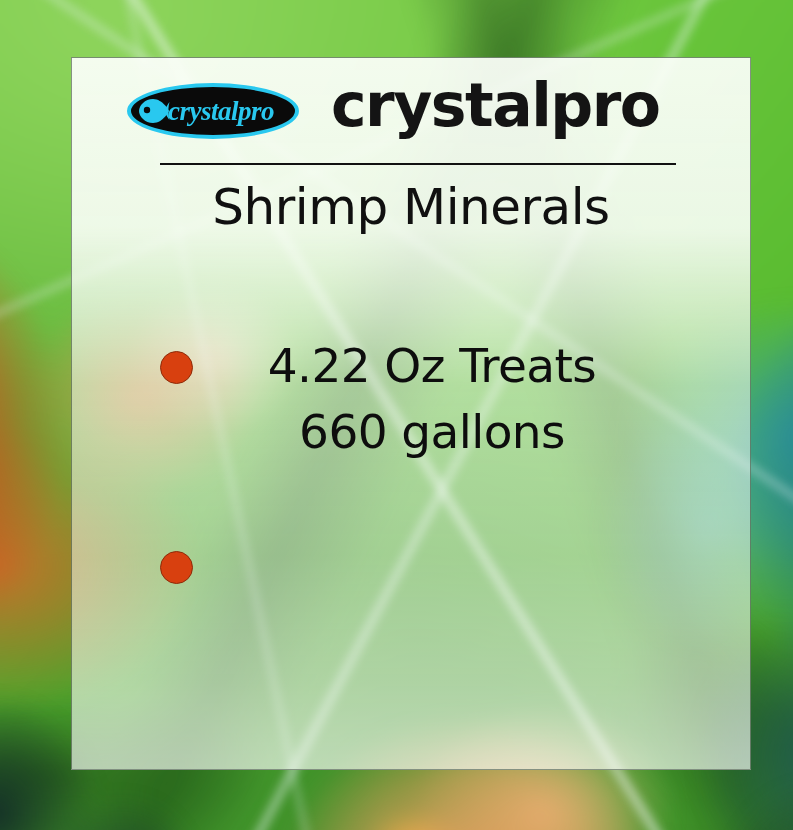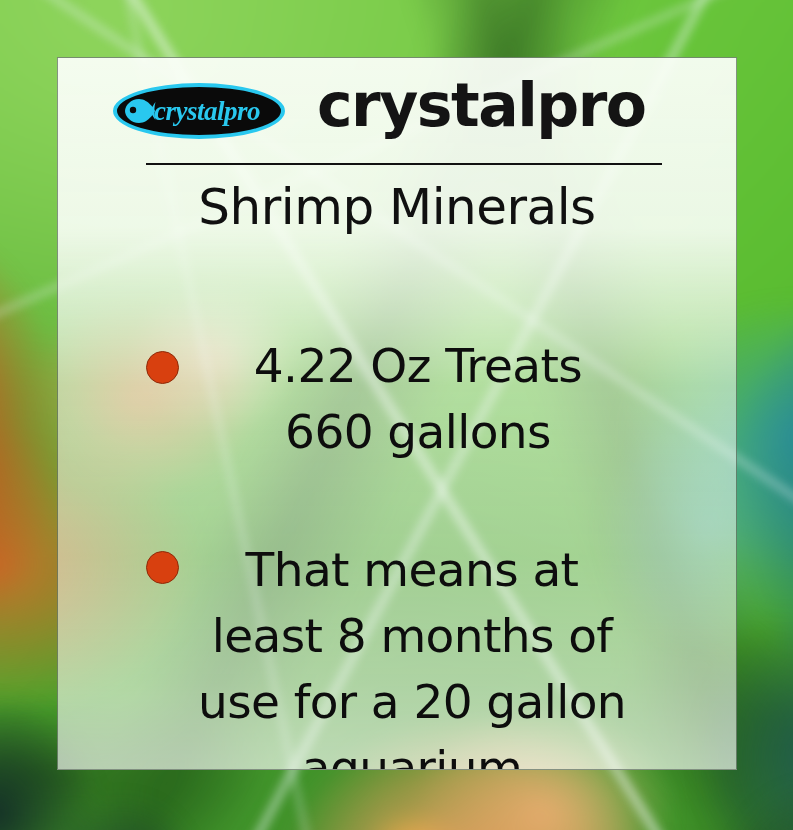--- a/index.html
+++ b/index.html
@@ -85,21 +85,21 @@
       linear-gradient(34deg,  rgba(255,255,255,0) 61.5%, rgba(235,245,250,0.50) 61.9%, rgba(255,255,255,0) 62.3%),
       linear-gradient(-24deg, rgba(255,255,255,0) 70.2%, rgba(238,246,250,0.45) 70.6%, rgba(255,255,255,0) 71.0%),
       linear-gradient(78deg,  rgba(255,255,255,0) 33.5%, rgba(235,245,250,0.40) 33.9%, rgba(255,255,255,0) 34.3%);
   }
   .bg-blur { filter: blur(9px); }
   .bg-blur-soft { filter: blur(5px); }
 
   
   .panel {
     position: absolute;
-    left: 57px;
+    left: 71px;
     top: 57px;
     width: 680px;
     height: 713px;
     box-sizing: border-box;
     border: 1px solid rgba(40,60,40,0.55);
     background:
       linear-gradient(180deg,
         rgba(252,255,250,0.93) 0%,
         rgba(250,254,248,0.90) 24%,
         rgba(248,252,246,0.72) 36%,
@@ -296,22 +296,18 @@
     <div class="bullets">
 
       <div class="bullet-row row1">
         <span class="bullet-dot"></span>
         <div class="bullet-text">4.22 Oz Treats
 660 gallons</div>
       </div>
 
       <div class="bullet-row row2">
         <span class="bullet-dot"></span>
-        <div class="bullet-text">That means at
-least 8 months of
-use for a 20 gallon
-aquarium</div>
       </div>
 
     </div>
 
   </div>
 </div>
 
 </body></html>

